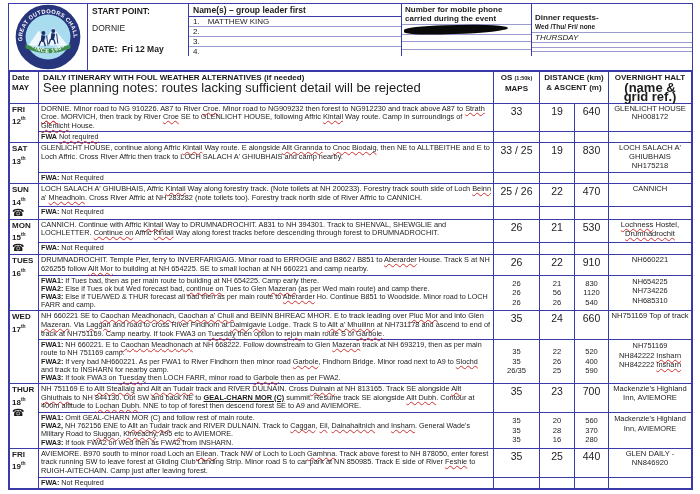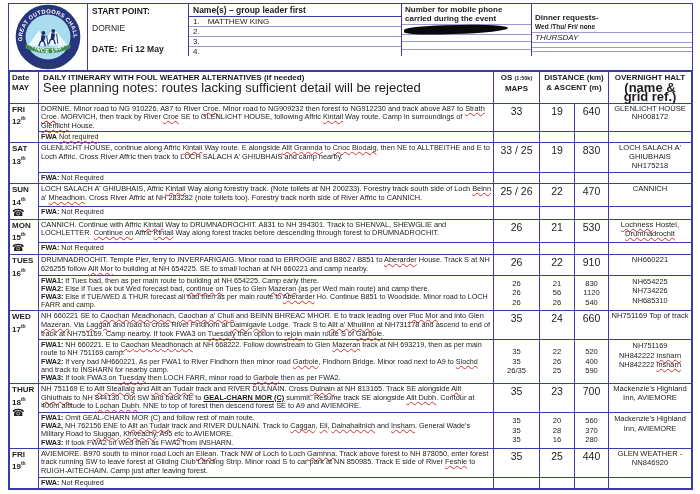--- a/index.html
+++ b/index.html
@@ -381,21 +381,21 @@
         </tr>
         <tr>
           <td class="date" rowspan="2">
             <div>FRI</div>
             <div>19<sup>th</sup></div>
           </td>
           <td class="itin">AVIEMORE. B970 south to minor road Loch an <span class="sq"><span class="sq">Eil</span>ean</span>. Track NW of Loch to Loch <span class="sq">Gamhna</span>. Track above forest to NH 878050, enter forest track running SW to leave forest at Gliding Club Landing Strip. Minor road S to car park at NN 850985. Track E side of River <span class="sq">Feshie</span> to RUIGH-AITECHAIN. Camp just after leaving forest.</td>
           <td class="num">35</td>
           <td class="num">25</td>
           <td class="num">440</td>
-          <td class="halt">GLEN WEATHER - NN846920</td>
+          <td class="halt">GLEN DAILY - NN846920</td>
         </tr>
         <tr class="fwa">
           <td class="itin"><span class="fwa-label">FWA:</span> Not Required</td>
           <td class="num"></td>
           <td class="num"></td>
           <td class="num"></td>
           <td class="halt"></td>
         </tr>
       </tbody>
   </table>

